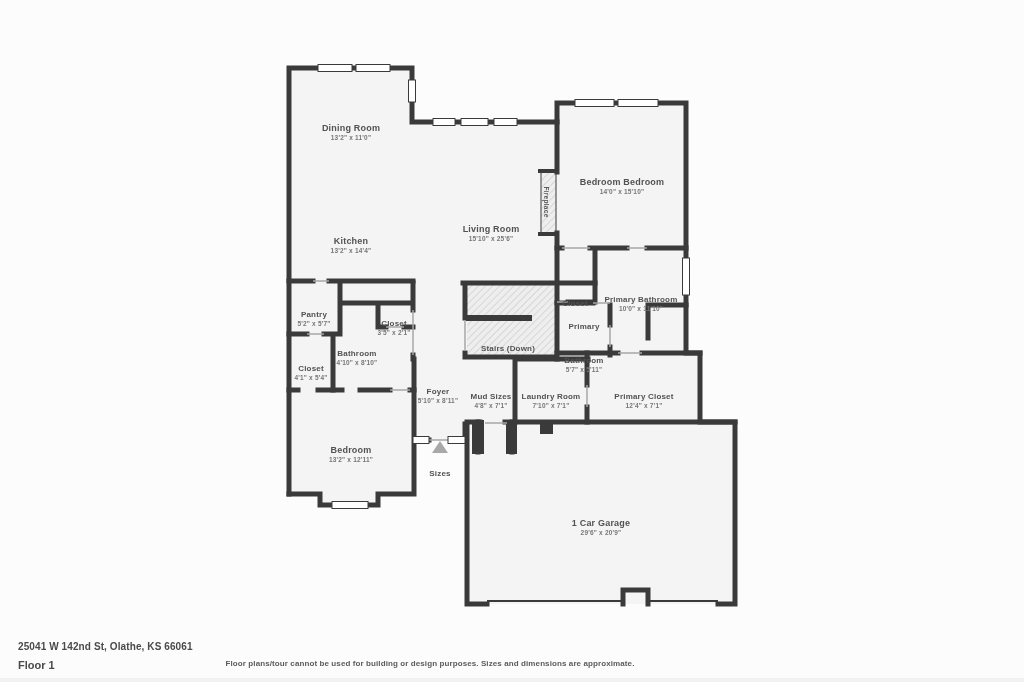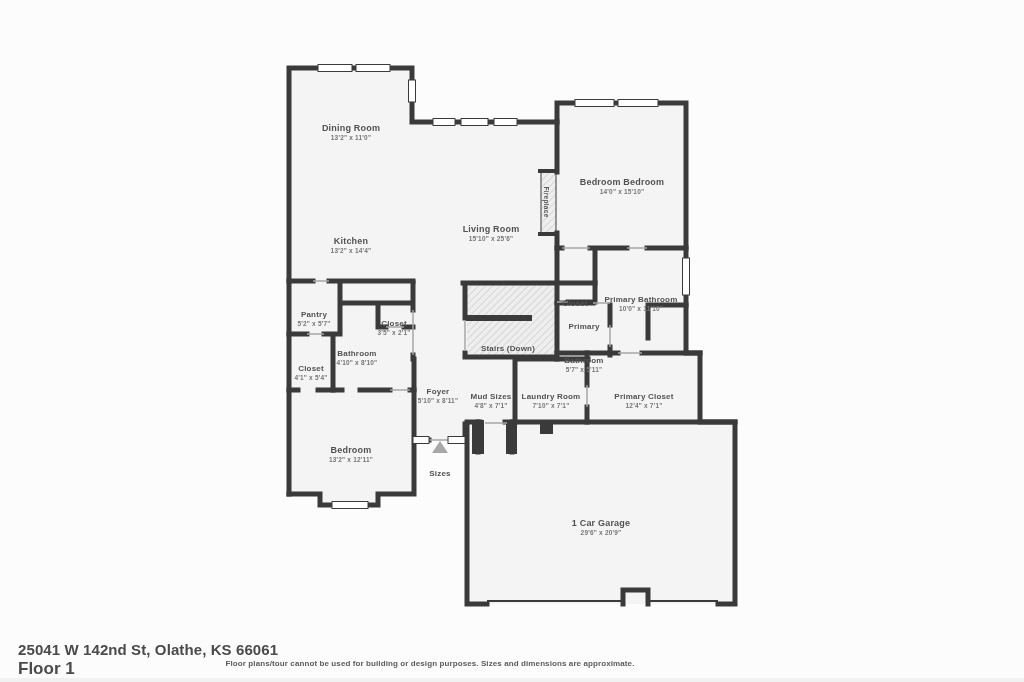--- a/index.html
+++ b/index.html
@@ -16,25 +16,25 @@
     text-align:center;white-space:nowrap;line-height:1.25;
     color:#4f4f4f;pointer-events:none;
   }
   .room-name{display:block;font-size:9px;font-weight:bold;letter-spacing:.2px;color:#525252;margin-top:24px;}
   .room-name.sm{font-size:8px;text-align:center;}
   .room-dims{display:block;font-size:6.5px;font-weight:bold;color:#767676;letter-spacing:.2px;}
   .rot{transform:translate(-50%,-50%) rotate(90deg);}
   .fireplace-text{font-size:6.5px;font-weight:bold;color:#5a5a5a;letter-spacing:.3px;}
   .address{
     position:absolute;left:18px;top:641px;
-    font-size:15px;font-weight:bold;color:#4a4a4a;letter-spacing:.1px;
+    font-size:10px;font-weight:bold;color:#4a4a4a;letter-spacing:.1px;
   }
   .floor-label{
     position:absolute;left:18px;top:659px;
-    font-size:17px;font-weight:bold;color:#4a4a4a;
+    font-size:11px;font-weight:bold;color:#4a4a4a;
   }
   .disclaimer{
     position:absolute;left:0;top:659px;width:860px;
     text-align:center;font-size:8px;font-weight:bold;color:#5c5c5c;letter-spacing:.1px;
   }
   .bottom-edge{position:absolute;left:0;bottom:0;width:1024px;height:4px;background:#f1f1f1;}
 </style>
 </head>
 <body>
 

